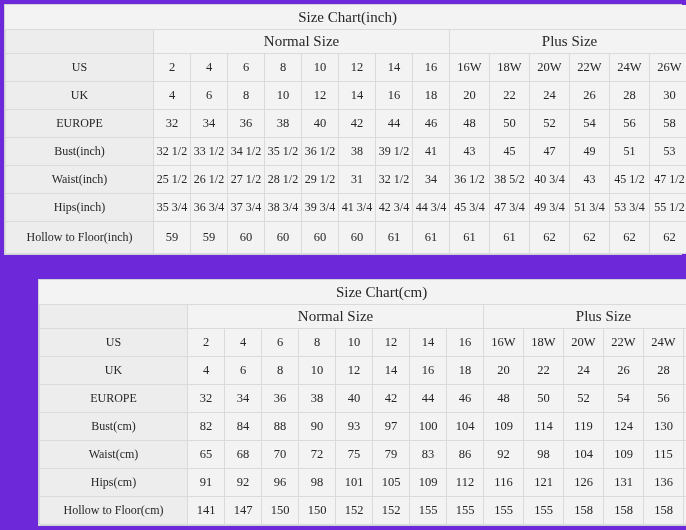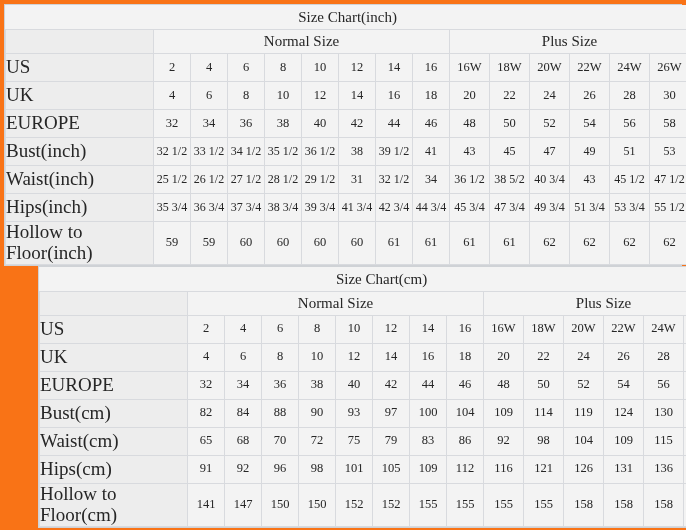--- a/index.html
+++ b/index.html
@@ -14,21 +14,21 @@
     color: #2b2b2b;
     overflow: hidden;
   }
   .page {
     width: 686px;
     height: 530px;
     box-sizing: border-box;
     display: flex;
     flex-direction: column;
     justify-content: space-between;
-    background: #f97316;
+    background: #6d28d9;
   }
   .chart {
     width: 678px;
     margin: 0 auto;
     background: #f2f2f2;
     border: 1px solid #cfd2d6;
     box-sizing: border-box;
   }
   .chart.first { margin-top: 4px; }
   .chart.second { margin-bottom: 4px; margin-left: 38px; }
@@ -58,22 +58,22 @@
   .group-row td {
     font-size: 15px;
     height: 23px;
     text-align: center;
   }
   .group-row td.blank {
     background: #ededed;
   }
   .row-label {
     background: #ededed !important;
-    font-size: 19px;
-    text-align: left;
+    font-size: 12px;
+    text-align: center;
   }
   tbody tr td {
     height: 27px;
     font-size: 12.5px;
   }
   tbody tr.tall td {
     height: 31px;
   }
   .cm tbody tr td {
     height: 27px;

